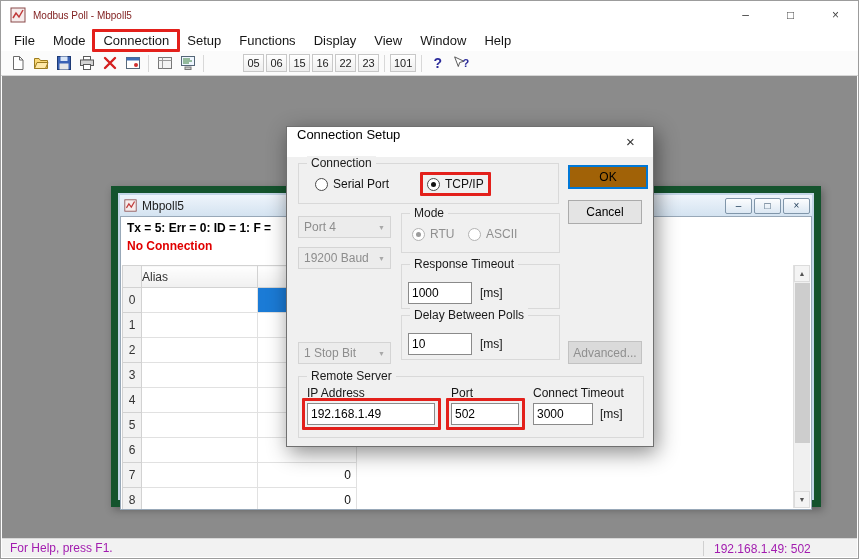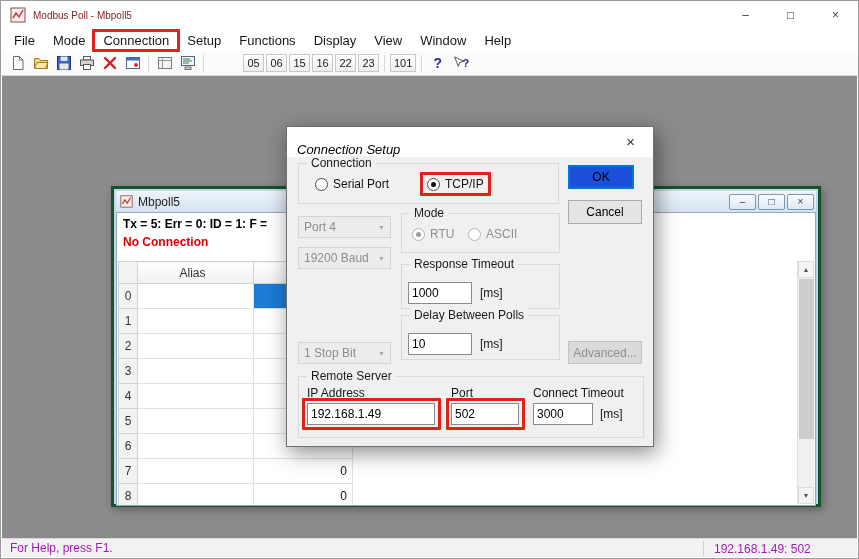--- a/index.html
+++ b/index.html
@@ -25,45 +25,45 @@
   .tsep{width:1px;height:17px;background:#d8d8d8;margin:0 4px;}
   .nums{display:flex;margin-left:34px;}
   .tb.num{width:auto;min-width:21px;height:18px;border:1px solid #c8c8c8;background:linear-gradient(#ffffff,#eeeeee);font-size:11px;padding:0 3px;margin:0 1px;font-family:inherit;color:#222;display:inline-block;line-height:15px;}
   .help-q{font-weight:bold;color:#2a2a9a;font-size:14px;}
   .ctx-q{font-weight:bold;color:#2a2a9a;font-size:11px;margin-left:-4px;}
 
   
   .mdi{position:absolute;top:75px;left:1px;right:1px;bottom:20px;background:#8b8b8b;overflow:hidden;}
 
   
-  .child{position:absolute;left:109px;top:110px;width:710px;height:321px;background:#c3d6e8;border:3px solid #14532d;padding:2px;z-index:1;box-shadow:2px 3px 8px rgba(0,0,0,.3);}
+  .child{position:absolute;left:109px;top:110px;width:710px;height:321px;background:#c3d6e8;border:7px solid #14532d;padding:2px;z-index:1;box-shadow:2px 3px 8px rgba(0,0,0,.3);}
   .c-title{height:21px;display:flex;align-items:center;background:linear-gradient(#eef4fb,#d4e3f1);padding:0 2px 0 4px;}
   .c-icon{display:flex;margin-right:5px;}
   .c-text{font-size:12px;color:#1e1e1e;}
   .c-btns{margin-left:auto;display:flex;gap:2px;}
   .cb{width:27px;height:16px;border:1px solid #8096aa;border-radius:2px;background:linear-gradient(#fcfdfe,#dce8f3);font-size:10px;line-height:13px;text-align:center;color:#23405c;}
   .c-client{position:relative;background:#fff;height:294px;border:1px solid #98a8b8;overflow:hidden;}
   .stats{position:absolute;left:6px;top:4px;font-weight:bold;font-size:12px;color:#000;white-space:nowrap;}
   .noconn{position:absolute;left:6px;top:22px;font-weight:bold;font-size:12px;color:#e00000;}
   table.grid{position:absolute;left:1px;top:48px;border-collapse:collapse;font-size:12px;table-layout:fixed;}
   .grid th{height:22px;background:linear-gradient(#fefefe,#f0f0f0);border:1px solid #d2d2d2;font-weight:normal;color:#333;}
   .grid td{height:25px;border:1px solid #e1e1e1;background:#fff;color:#111;}
   .grid .rn{width:19px;background:#f2f2f2;border-color:#d2d2d2;text-align:center;color:#333;}
   .grid .alias{width:116px;}
-  .grid th.alias{text-align:center;padding-right:6px;}
+  .grid th.alias{text-align:left;padding-right:6px;}
   .grid .val{width:99px;text-align:right;padding-right:5px;}
   .grid td.sel{background:#1b7bd6;}
   .vscroll{position:absolute;top:48px;right:1px;bottom:1px;width:17px;background:#f0f0f0;border-left:1px solid #e0e0e0;}
   .sb-arrow{position:absolute;top:0;left:0;right:0;height:17px;background:#f4f4f4;border:1px solid #dcdcdc;color:#555;font-size:7px;text-align:center;line-height:15px;}
   .sb-arrow.down{top:auto;bottom:0;}
   .sb-thumb{position:absolute;left:1px;top:18px;width:15px;height:160px;background:#cdcdcd;}
 
   
   .dialog{position:absolute;left:284px;top:50px;width:368px;height:321px;background:#f0f0f0;border:1px solid #707070;z-index:2;box-shadow:3px 6px 20px rgba(0,0,0,.45);}
-  .d-title{height:30px;background:#fff;display:flex;align-items:flex-end;padding-left:10px;font-size:13px;color:#000;position:relative;font-style:italic;}
+  .d-title{height:30px;background:#fff;display:flex;align-items:flex-start;padding-left:10px;font-size:13px;color:#000;position:relative;}
   .d-close{position:absolute;right:0;top:0;width:45px;height:29px;text-align:center;line-height:29px;font-size:15px;color:#333;}
   .d-body{position:relative;height:289px;font-size:12px;}
   .group{position:absolute;border:1px solid #d9d9d9;}
   .legend{position:absolute;top:-8px;left:8px;background:#f0f0f0;padding:0 4px;font-size:12px;color:#1a1a1a;white-space:nowrap;}
   .g-conn{left:11px;top:6px;width:261px;height:41px;}
   .g-mode{left:114px;top:56px;width:159px;height:40px;}
   .g-resp{left:114px;top:107px;width:159px;height:45px;}
   .g-delay{left:114px;top:158px;width:159px;height:45px;}
   .g-remote{left:11px;top:219px;width:346px;height:62px;}
   .radio-item{position:absolute;display:flex;align-items:center;font-size:12px;color:#121212;white-space:nowrap;}
@@ -71,21 +71,21 @@
   .radio.checked::after{content:"";position:absolute;left:3px;top:3px;width:5px;height:5px;border-radius:50%;background:#111;}
   .radio-item.disabled{color:#8f8f8f;}
   .radio-item.disabled .radio{border-color:#b3b3b3;}
   .radio-item.disabled .radio.checked::after{background:#9c9c9c;}
   .ri-serial{left:16px;top:13px;}
   .ri-tcp{left:128px;top:13px;}
   .ri-rtu{left:10px;top:13px;}
   .ri-ascii{left:66px;top:13px;}
   .ri-tcp .red-box{left:-7px;right:-7px;top:-5px;bottom:-5px;}
   .btn{position:absolute;font-size:12px;font-family:inherit;text-align:center;cursor:default;}
-  .btn.ok{left:281px;top:8px;width:66px;height:24px;background:#1d4ed8;border:2px solid #0078d7;color:#000;}
+  .btn.ok{left:281px;top:8px;width:80px;height:24px;background:#a16207;border:2px solid #0078d7;color:#000;}
   .btn.cancel{left:281px;top:43px;width:74px;height:24px;background:#e4e4e4;border:1px solid #ababab;color:#000;}
   .btn.adv{left:281px;top:184px;width:74px;height:23px;background:#dadada;border:1px solid #c2c2c2;color:#8f8f8f;}
   .combo{position:absolute;left:11px;width:93px;height:22px;background:#ececec;border:1px solid #d4d4d4;color:#8d8d8d;font-size:12px;line-height:20px;padding-left:5px;}
   .combo .arrow{position:absolute;right:5px;top:1px;font-size:7px;color:#a8a8a8;}
   .c1{top:59px}.c2{top:90px}.c3{top:121px}.c4{top:154px}.c5{top:185px}
   .txt{position:absolute;height:22px;border:1px solid #8a8a8a;background:#fff;font-size:12px;font-family:inherit;padding-left:3px;color:#000;}
   .g-resp .txt,.g-delay .txt{left:6px;top:17px;width:64px;}
   .unit{position:absolute;font-size:12px;color:#161616;}
   .g-resp .unit,.g-delay .unit{left:78px;top:21px;}
   .lbl{position:absolute;font-size:12px;color:#161616;white-space:nowrap;}

